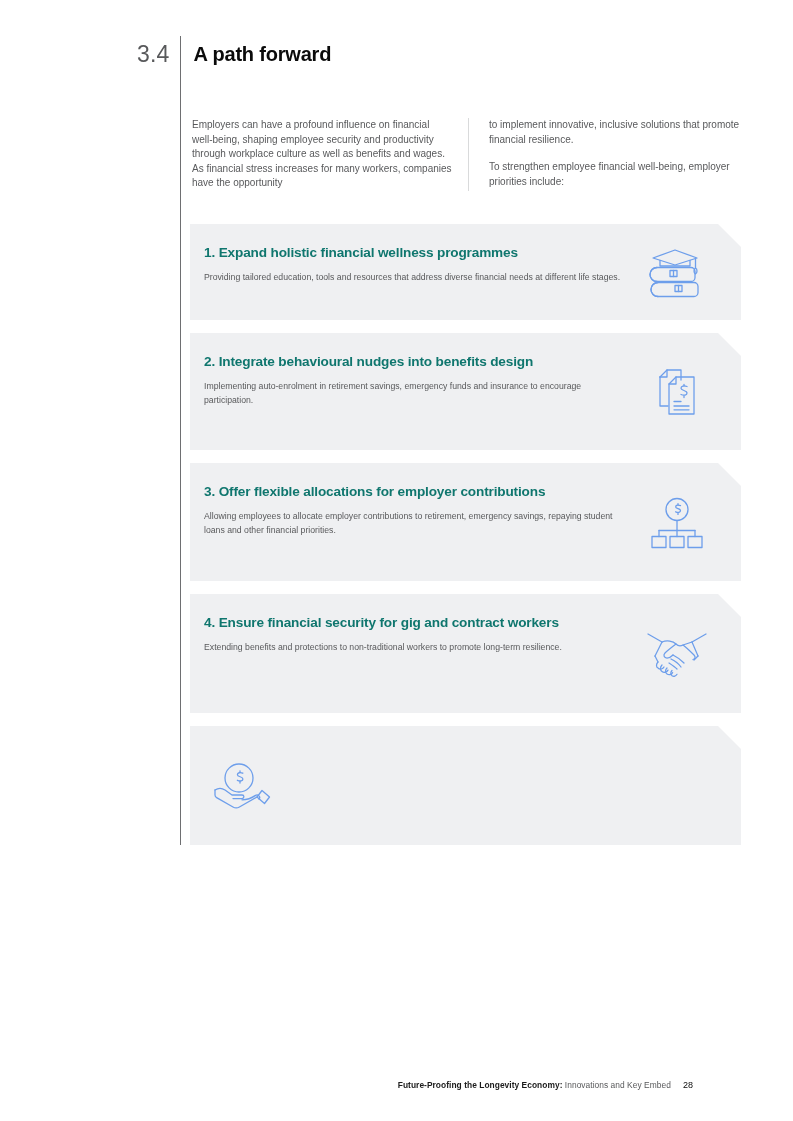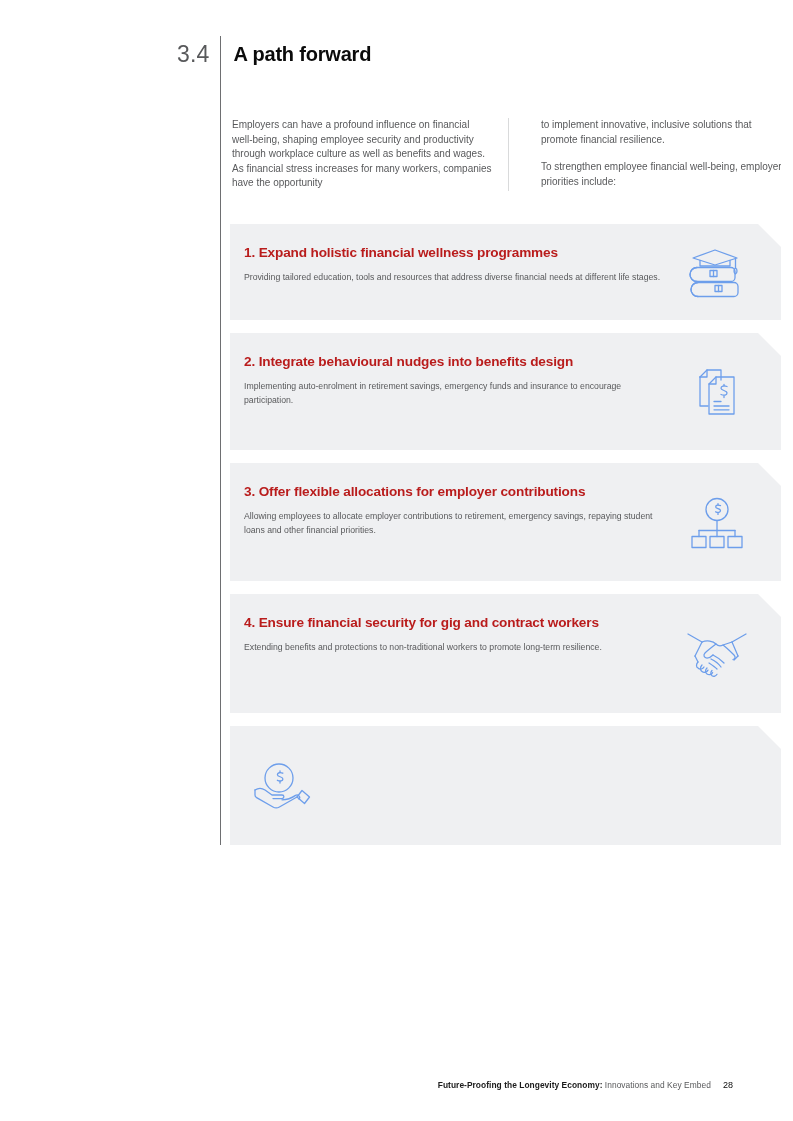--- a/index.html
+++ b/index.html
@@ -11,21 +11,20 @@
     font-family: "Liberation Sans", sans-serif;
     -webkit-font-smoothing: antialiased;
   }
 
   .page {
     position: relative;
     width: 741px;
     height: 1121px;
     background: #ffffff;
     overflow: hidden;
-    margin-left: 40px;
   }
 
   
   .heading-row {
     position: absolute;
     left: 137px;
     top: 36px;
     display: flex;
     align-items: flex-start;
     height: 40px;
@@ -65,21 +64,21 @@
     width: 552px;
     display: flex;
   }
   .intro-col {
     width: 262px;
     font-size: 10px;
     line-height: 14.6px;
     color: #58595b;
   }
   .intro-col.right {
-    padding-left: 32px;
+    padding-left: 20px;
     border-left: 1px solid #d9dadb;
     margin-left: 16px;
     width: 278px;
   }
   .intro-col p + p { margin-top: 13px; }
 
   
   .cards {
     position: absolute;
     left: 190px;
@@ -96,21 +95,21 @@
     align-items: flex-start;
     clip-path: polygon(0 0, calc(100% - 28px) 0, 100% 28px, 100% 100%, 0 100%);
   }
   .card-body {
     flex: 1;
     padding-right: 10px;
   }
   .card-title {
     font-size: 13.6px;
     font-weight: 700;
-    color: #b91c1c;
+    color: #0f766e;
     line-height: 21px;
     letter-spacing: -0.15px;
     max-width: 400px;
   }
   .card-desc {
     margin-top: 7px;
     font-size: 8.7px;
     line-height: 14.4px;
     color: #58595b;
     max-width: 418px;

